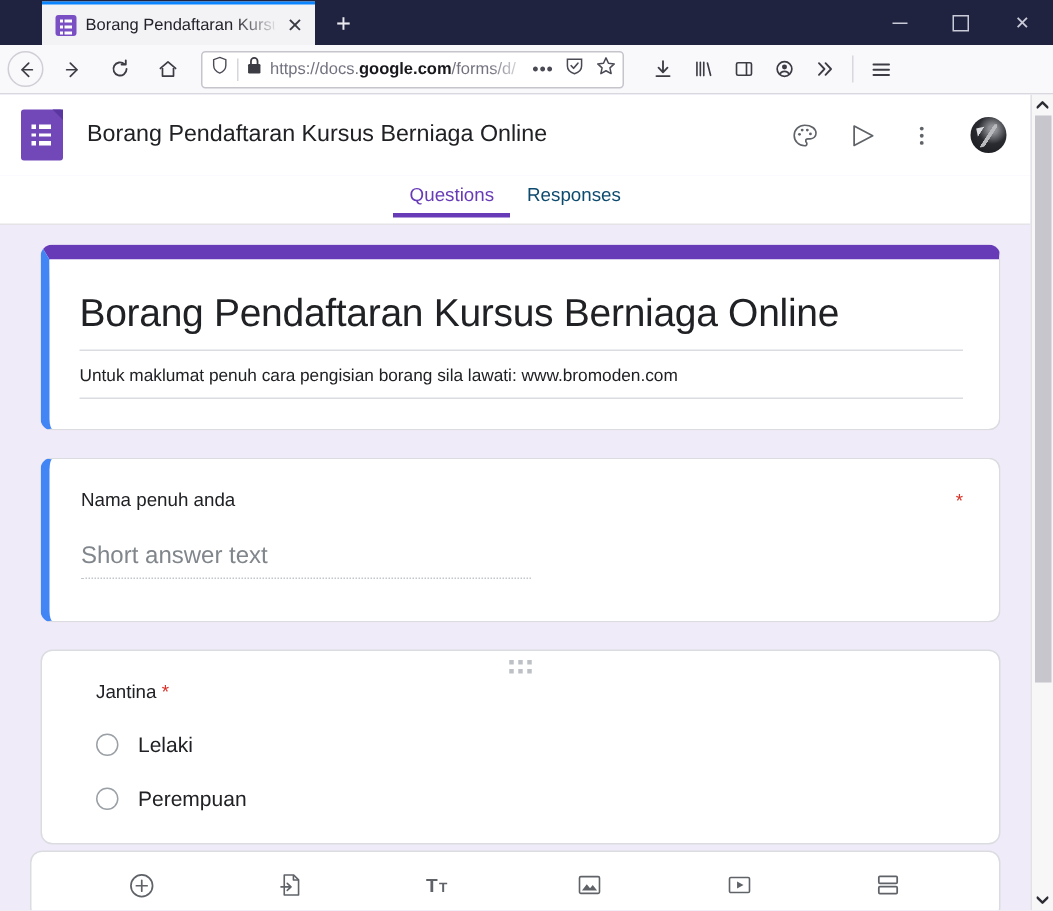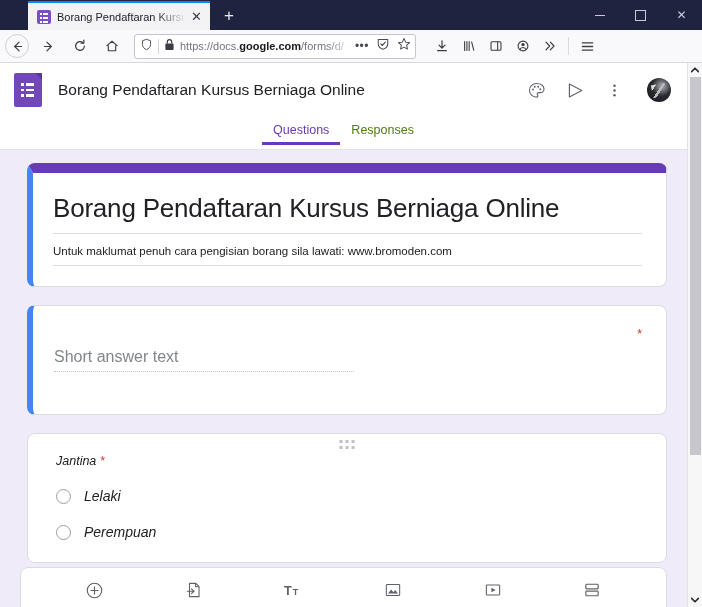--- a/index.html
+++ b/index.html
@@ -185,21 +185,21 @@
   }
   .ftab {
     font-size: 12.5px; padding: 6px 11px 7px;
     position: relative;
   }
   .ftab.active { color: #673ab7; }
   .ftab.active::after {
     content:""; position:absolute; left:0; right:0; bottom:-1px;
     height: 3px; background: #673ab7;
   }
-  .ftab.inactive { color: #4d7c0f; }
+  .ftab.inactive { color: #0c4a6e; }
   .ftab-highlight {
     position: absolute;
     left: 345px; top: 120px;
     width: 76px; height: 30px;
     border: 2px solid #d32b21;
   }
   .red-arrow {
     position: absolute; left: 427px; top: 127px;
     width: 32px; height: 15px;
   }
@@ -235,21 +235,21 @@
     padding: 11px 0 8px;
     border-bottom: 1px solid #dadce0;
   }
 
   .q-card {
     border-left: 6px solid #4285f4;
     padding: 20px 24px 22px 21px;
     margin-bottom: 18px;
     min-height: 110px;
   }
-  .q-card.plain { border-left: 1px solid #dadce0; padding-left: 28px; font-style: italic; }
+  .q-card.plain { border-left: 1px solid #dadce0; padding-left: 36px; }
   .q-label { font-size: 12.5px; color: #202124; }
   .req-star { color: #d93025; font-size: 12.5px; }
   .req-star.corner { position: absolute; right: 24px; top: 21px; }
   .short-answer {
     margin-top: 22px;
     width: 300px;
     font-size: 16px; color: #80868b;
     padding-bottom: 5px;
     border-bottom: 1px dotted #c3c6ca;
   }
@@ -473,20 +473,21 @@
 
       <div class="scroll-area">
 
         <div class="card title-card">
           <div class="form-heading">Borang Pendaftaran Kursus Berniaga Online</div>
           <div class="form-desc">Untuk maklumat penuh cara pengisian borang sila lawati: www.bromoden.com</div>
         </div>
 
         <div class="card q-card">
           <span class="req-star corner">*</span>
+          <div class="q-label">Nama penuh anda</div>
           <div class="short-answer">Short answer text</div>
         </div>
 
         <div class="card q-card plain">
           <div class="drag-dots">
               <i></i>
               <i></i>
               <i></i>
               <i></i>
               <i></i>

